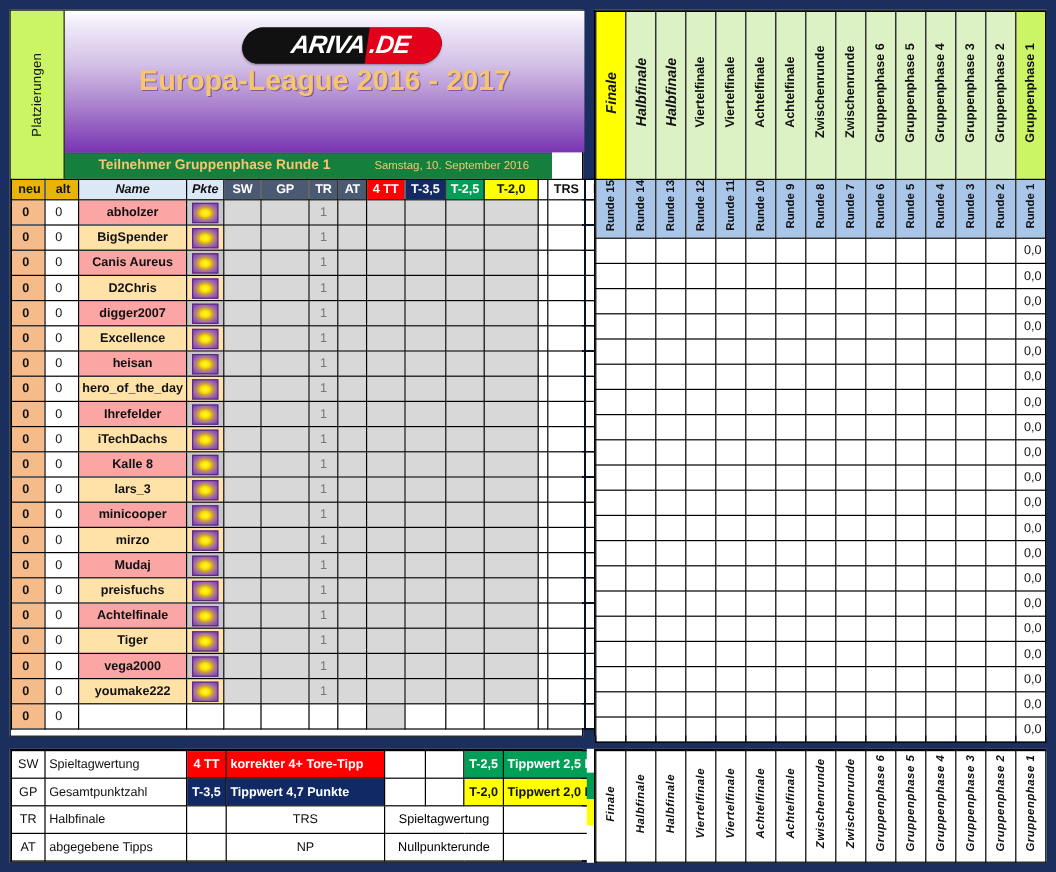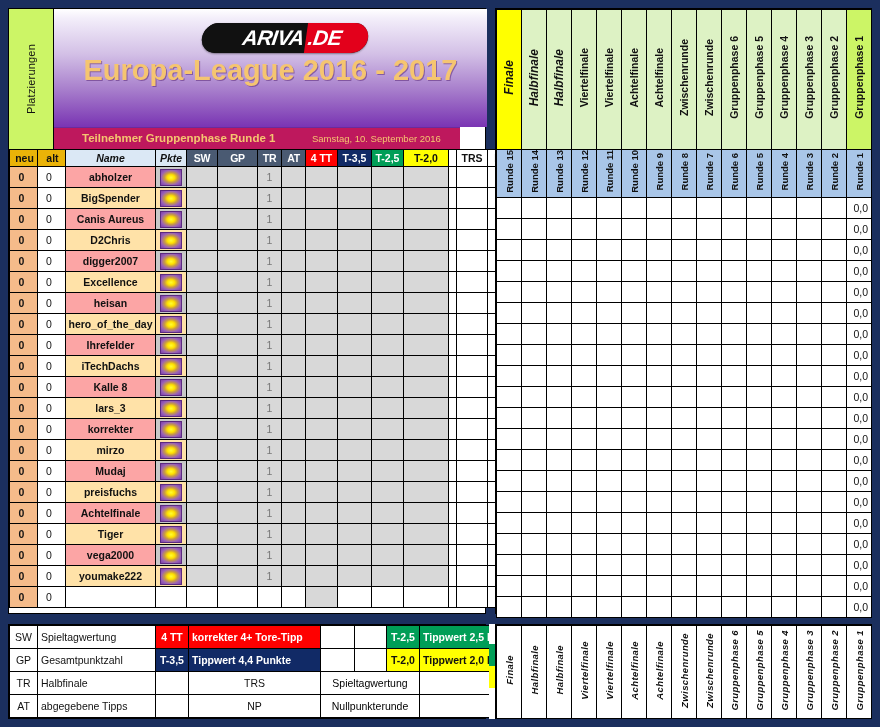--- a/index.html
+++ b/index.html
@@ -67,28 +67,28 @@
     padding-left: 2px;
   }
   #logo .lg-left span, #logo .lg-right span {
     font-family: "Liberation Sans", sans-serif;
     font-weight: bold; font-style: italic;
     font-size: 21px; color: #fff; letter-spacing: -0.5px;
   }
   #banner-title {
     position: absolute; left: 0; top: 45px; width: 433px;
     text-align: center;
-    font-size: 29px; font-weight: bold;
+    font-size: 24px; font-weight: bold;
     color: #f5c570;
     text-shadow: 1px 1px 0 rgba(90,40,120,.55);
   }
   #subbanner {
     position: absolute; left: 45px; top: 118px;
     width: 406px; height: 22px;
-    background: #be185d;
+    background: #15803d;
     border-top: 1px solid #6a2c9a;
   }
   #subbanner .st-left {
     position: absolute; left: 28px; top: 4px;
     font-size: 11.5px; font-weight: bold; color: #f5c570;
   }
   #subbanner .st-right {
     position: absolute; left: 258px; top: 5px;
     font-size: 9.5px; font-weight: normal; color: #f5c570;
   }
@@ -512,21 +512,21 @@
             <td class="c-grey"></td>
             <td class="c-grey"></td>
             <td class="c-grey"></td>
             <td class="c-sep"></td>
             <td class="c-white"></td>
             <td class="c-white"></td>
           </tr>
           <tr>
             <td class="c-neu">0</td>
             <td class="c-alt">0</td>
-            <td class="c-name-a">korrekter</td>
+            <td class="c-name-a">minicooper</td>
             <td class="c-pkte">
               <div class="badge"></div>
             </td>
             <td class="c-grey"></td>
             <td class="c-grey"></td>
             <td class="c-grey-tr">1</td>
             <td class="c-grey"></td>
             <td class="c-grey"></td>
             <td class="c-grey"></td>
             <td class="c-grey"></td>
@@ -709,21 +709,21 @@
             <td class="lg-red-text">korrekter 4+ Tore-Tipp</td>
             <td class="lg-empty"></td>
             <td class="lg-empty"></td>
             <td class="lg-green-code">T-2,5</td>
             <td class="lg-green-text">Tippwert 2,5 Punkte</td>
           </tr>
           <tr>
             <td class="lg-code">GP</td>
             <td class="lg-text">Gesamtpunktzahl</td>
             <td class="lg-navy-code">T-3,5</td>
-            <td class="lg-navy-text">Tippwert 4,4 Punkte</td>
+            <td class="lg-navy-text">Tippwert 4,7 Punkte</td>
             <td class="lg-empty"></td>
             <td class="lg-empty"></td>
             <td class="lg-yellow-code">T-2,0</td>
             <td class="lg-yellow-text">Tippwert 2,0 Punkte</td>
           </tr>
           <tr>
             <td class="lg-code">TR</td>
             <td class="lg-text">Halbfinale</td>
             <td class="lg-empty"></td>
             <td class="lg-code">TRS</td>

